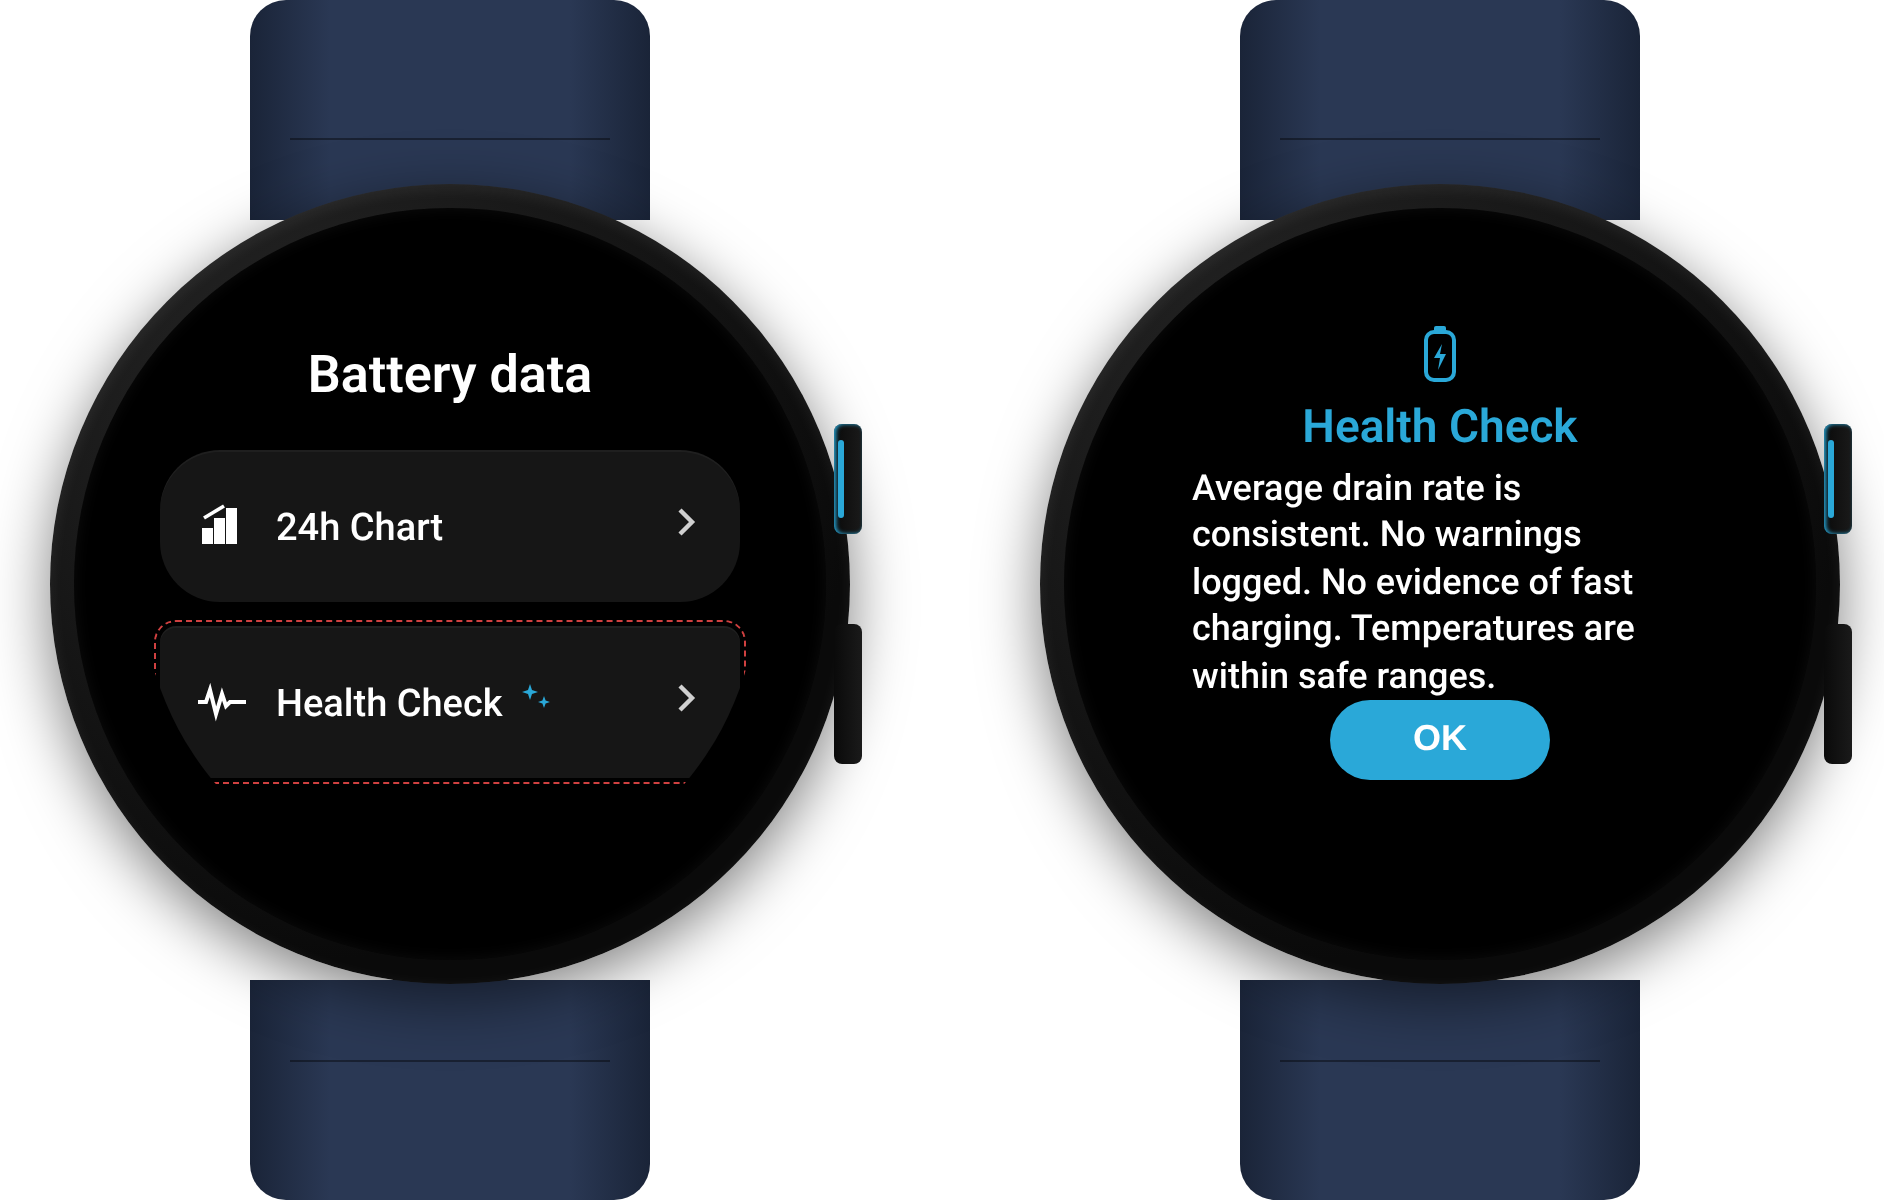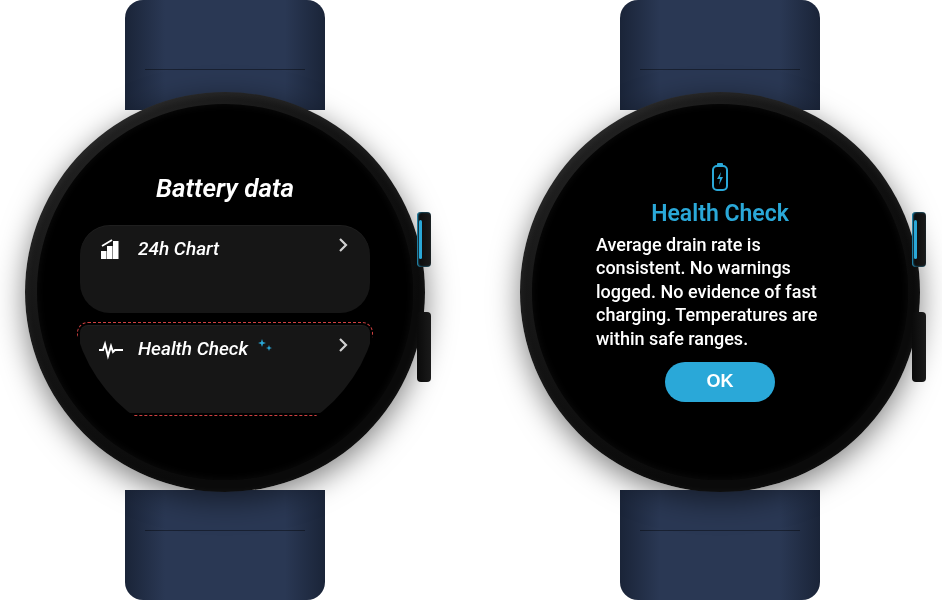--- a/index.html
+++ b/index.html
@@ -9,21 +9,21 @@
     height: 600px;
     background: transparent;
     font-family: -apple-system, BlinkMacSystemFont, "Segoe UI", Roboto, sans-serif;
     position: relative;
   }
   .watch {
     position: absolute;
     width: 420px;
     height: 600px;
   }
-  .watch-left { left: 15px; top: 0; font-style: italic; }
+  .watch-left { left: 15px; top: 0; }
   .watch-right { left: 510px; top: 0; }
   
   .band-top, .band-bottom {
     position: absolute;
     left: 50%;
     transform: translateX(-50%);
     width: 200px;
     background: linear-gradient(to right, #1a2438 0%, #2a3854 20%, #2a3854 80%, #1a2438 100%);
   }
   .band-top {
@@ -119,25 +119,25 @@
   }
   .list {
     width: 290px;
     margin-top: 22px;
     display: flex;
     flex-direction: column;
     gap: 12px;
   }
   .item {
     display: flex;
-    align-items: flex-start;
+    align-items: center;
     height: 76px;
     background: #161616;
     border-radius: 30px;
-    padding: 12px 22px 0 18px;
+    padding: 0 22px 0 18px;
     box-shadow: inset 0 1px 0 rgba(255,255,255,0.04);
   }
   .item-highlighted {
     outline: 1px dashed #d04040;
     outline-offset: 2px;
     border-radius: 8px;
   }
   .item-icon {
     width: 26px;
     height: 26px;
@@ -174,21 +174,20 @@
   }
   .hc-body {
     margin-top: 6px;
     padding: 0 30px;
     font-size: 18px;
     font-weight: 500;
     line-height: 1.3;
     color: #fff;
   }
   .ok-btn {
-    margin-top: 12px;
     width: 110px;
     height: 40px;
     border-radius: 22px;
     background: #2aa8d8;
     color: #fff;
     font-size: 18px;
     font-weight: 700;
     display: flex;
     align-items: center;
     justify-content: center;

